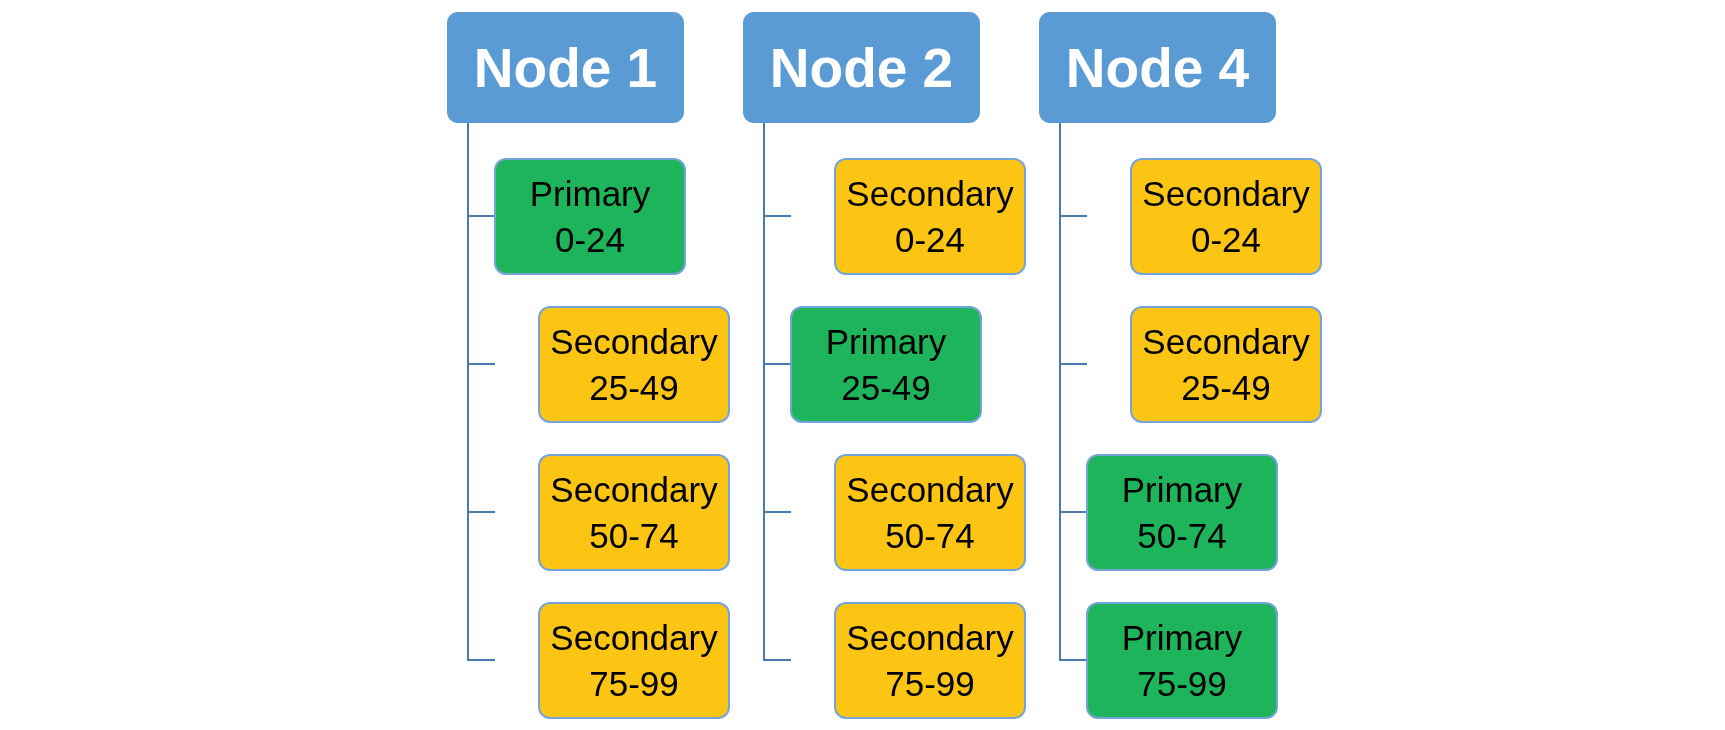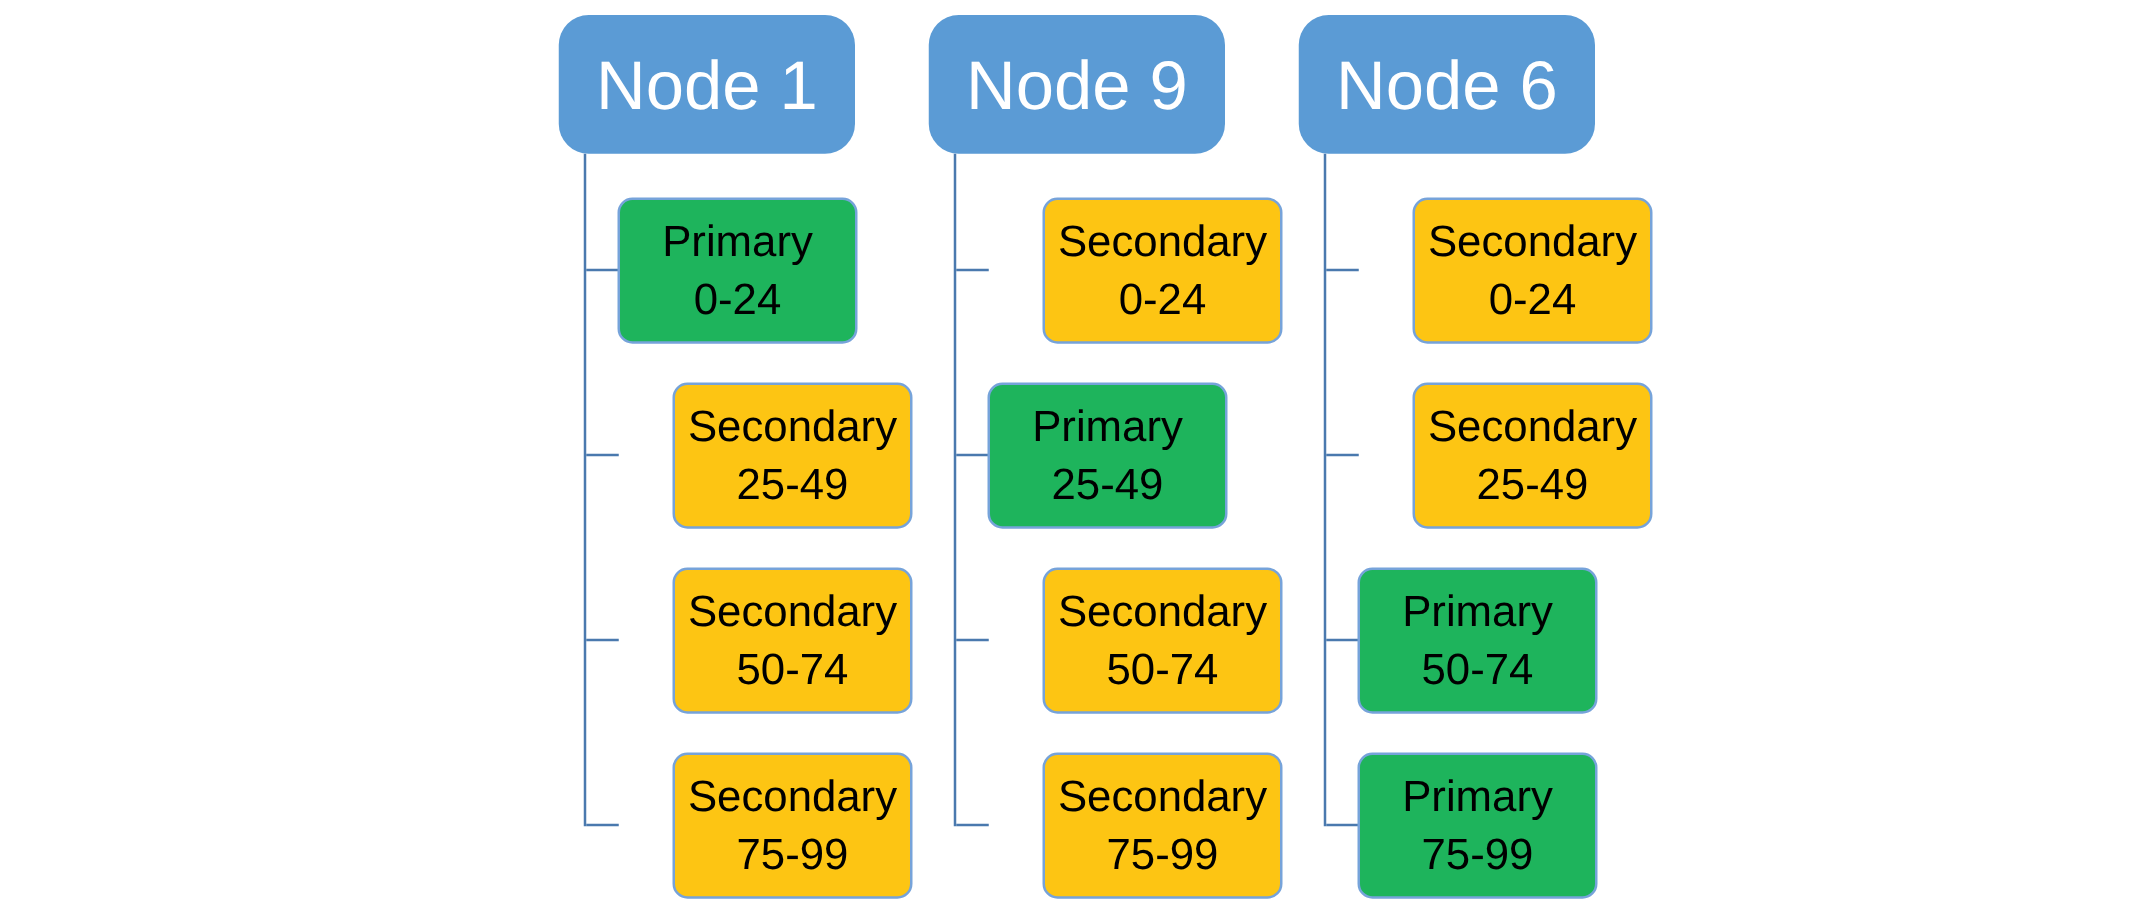--- a/index.html
+++ b/index.html
@@ -31,27 +31,28 @@
   .col-3 { left: 1039px; }
 
   .node-header {
     position: absolute;
     left: 0;
     top: 12px;
     width: 237px;
     height: 111px;
     background: var(--header-fill, #5B9BD5);
     color: var(--header-text, #ffffff);
-    border-radius: 24px;
+    border-radius: 11px;
     display: flex;
     align-items: center;
     justify-content: center;
     font-size: 55px;
     letter-spacing: 0px;
     white-space: nowrap;
+    font-weight: bold;
   }
 
   .vline {
     position: absolute;
     left: 20px;
     top: 123px;
     width: 2px;
     height: 538px;
     background: var(--connector, #4A79AE);
   }
@@ -117,21 +118,21 @@
       <span>Secondary</span>
       <span>50-74</span>
     </div>
     <div class="child child-4 secondary">
       <span>Secondary</span>
       <span>75-99</span>
     </div>
   </div>
 
   <div class="column col-2">
-    <div class="node-header">Node 9</div>
+    <div class="node-header">Node 2</div>
     <div class="vline"></div>
     <div class="stub stub-1"></div>
     <div class="stub stub-2"></div>
     <div class="stub stub-3"></div>
     <div class="stub stub-4"></div>
 
     <div class="child child-1 secondary">
       <span>Secondary</span>
       <span>0-24</span>
     </div>
@@ -143,21 +144,21 @@
       <span>Secondary</span>
       <span>50-74</span>
     </div>
     <div class="child child-4 secondary">
       <span>Secondary</span>
       <span>75-99</span>
     </div>
   </div>
 
   <div class="column col-3">
-    <div class="node-header">Node 6</div>
+    <div class="node-header">Node 4</div>
     <div class="vline"></div>
     <div class="stub stub-1"></div>
     <div class="stub stub-2"></div>
     <div class="stub stub-3"></div>
     <div class="stub stub-4"></div>
 
     <div class="child child-1 secondary">
       <span>Secondary</span>
       <span>0-24</span>
     </div>

